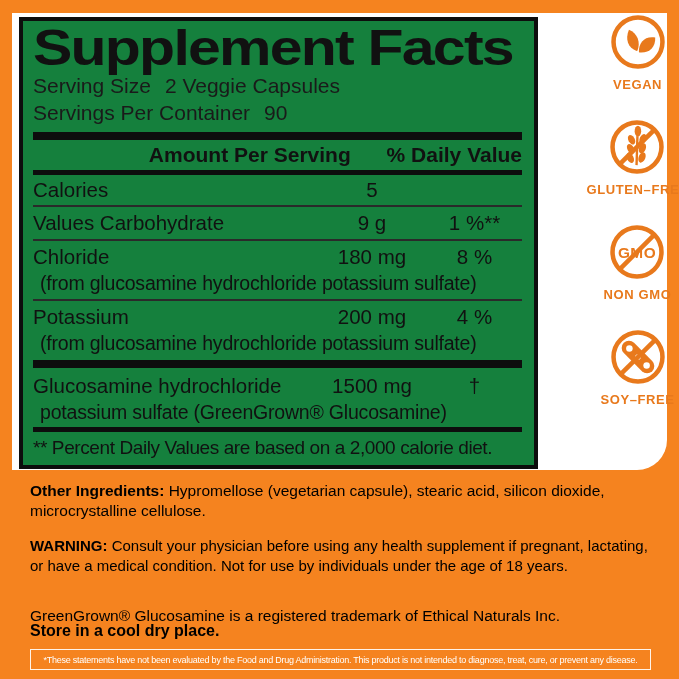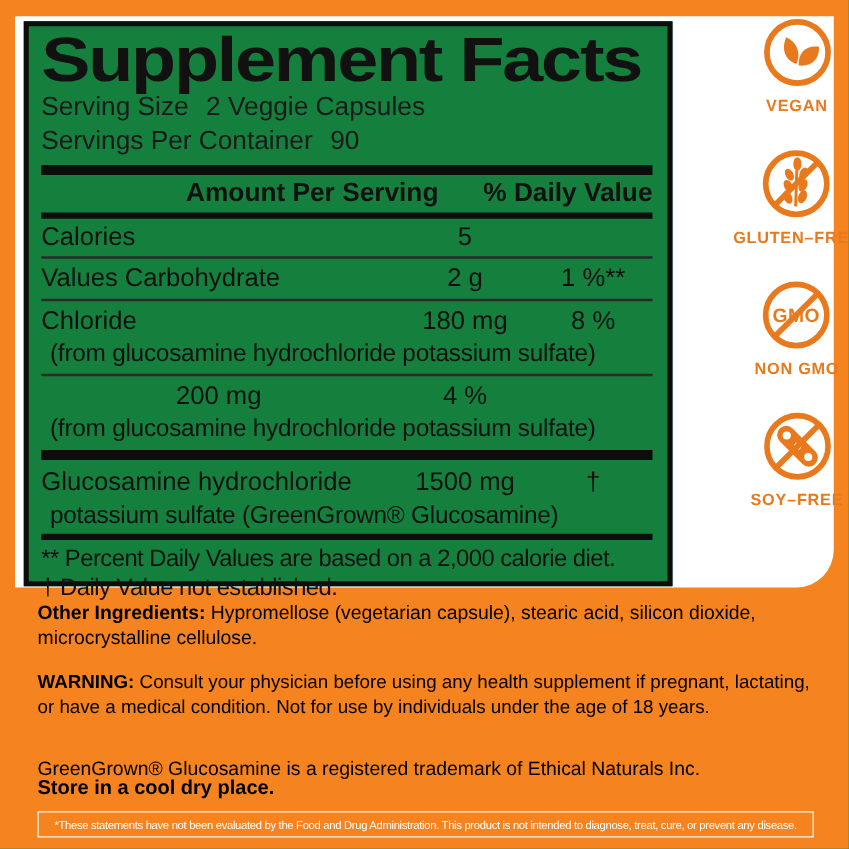--- a/index.html
+++ b/index.html
@@ -102,53 +102,53 @@
 
   <div class="frow">
     <span class="nm">Calories</span>
     <span class="amt">5</span>
     <span class="dv"></span>
   </div>
   <div class="sep-thin"></div>
 
   <div class="frow">
     <span class="nm">Values Carbohydrate</span>
-    <span class="amt">2 g</span>
+    <span class="amt">9 g</span>
     <span class="dv">1 %**</span>
   </div>
   <div class="sep-thin"></div>
 
   <div class="frow">
     <span class="nm">Chloride</span>
     <span class="amt">180 mg</span>
     <span class="dv">8 %</span>
   </div>
   <div class="frow-sub">(from glucosamine hydrochloride potassium sulfate)</div>
   <div class="sep-thin"></div>
 
   <div class="frow">
+    <span class="nm">Potassium</span>
     <span class="amt">200 mg</span>
     <span class="dv">4 %</span>
   </div>
   <div class="frow-sub">(from glucosamine hydrochloride potassium sulfate)</div>
 
   <div class="sep-thick" style="margin-top:2px; margin-bottom:3px;"></div>
 
   <div class="frow">
     <span class="nm">Glucosamine hydrochloride</span>
     <span class="amt">1500 mg</span>
     <span class="dv">†</span>
   </div>
   <div class="frow-sub">potassium sulfate (GreenGrown® Glucosamine)</div>
 
   <div class="sep-med" style="margin-bottom:4px;"></div>
 
   <div class="footnotes">
     <div class="footnote">** Percent Daily Values are based on a 2,000 calorie diet.</div>
-    <div class="footnote">† Daily Value not established.</div>
   </div>
 </div>
 
 <div class="badges">
 
   <div class="badge">
     <svg viewBox="0 0 64 64">
       <circle cx="32" cy="32" r="27" fill="none" stroke="#E8791C" stroke-width="5"></circle>
       <path d="M30.5,42 C21,38.5 17.5,29 22,18.5 C31.5,22.5 35,32 31.5,41.5 Z" fill="#E8791C"></path>
       <path d="M33,43 C32.5,32.5 39.5,25 51,27 C51.5,38 44.5,44.5 33.5,43.5 Z" fill="#E8791C"></path>

